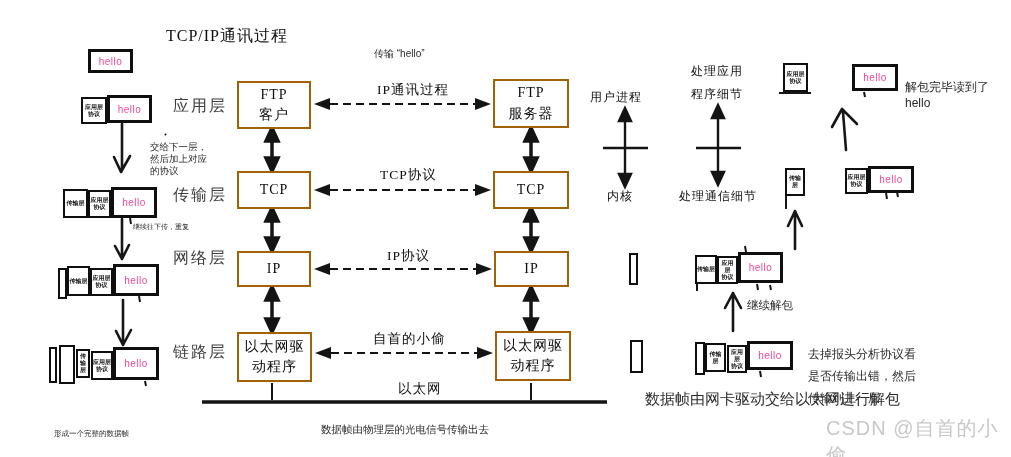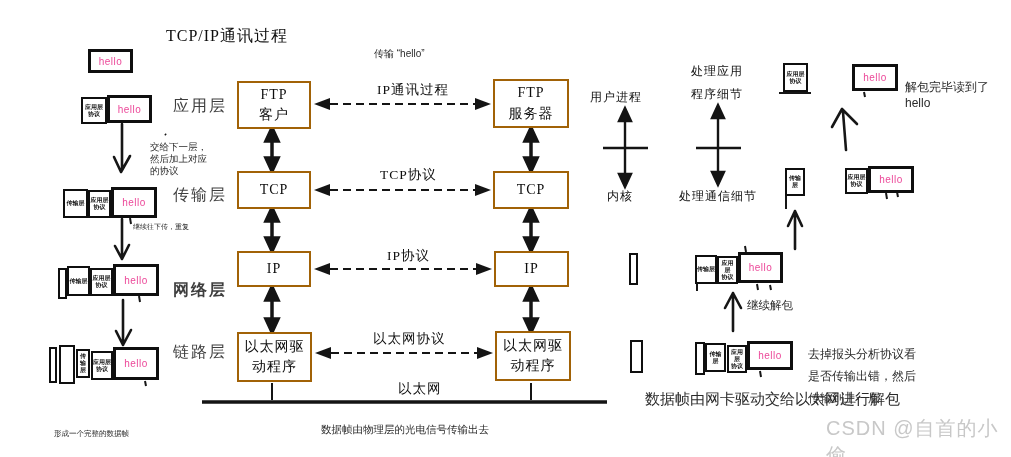--- a/index.html
+++ b/index.html
@@ -114,41 +114,41 @@
       <path d="M864 92 l1 5"></path>
         <path d="M165 134 l1 1"></path>
     </g>
   </svg>
 
   <div class="serif" style="left:166px;top:26px;font-size:16px;letter-spacing:1px;color:#0c0c0c;">TCP/IP通讯过程</div>
   <div class="note" style="left:374px;top:47px;font-size:10px;">传输 “hello”</div>
 
   <div class="layer serif" style="left:173px;top:96px;">应用层</div>
   <div class="layer serif" style="left:173px;top:185px;">传输层</div>
-  <div class="layer serif" style="left:173px;top:280px;font-weight:bold;">网络层</div>
+  <div class="layer serif" style="left:173px;top:248px;">网络层</div>
   <div class="layer serif" style="left:173px;top:342px;">链路层</div>
 
   <div class="mbox" style="left:237px;top:81px;width:74px;height:48px;">FTP
 客户</div>
   <div class="mbox" style="left:237px;top:171px;width:74px;height:38px;">TCP</div>
   <div class="mbox" style="left:237px;top:251px;width:74px;height:36px;">IP</div>
   <div class="mbox" style="left:237px;top:332px;width:75px;height:50px;">以太网驱
 动程序</div>
 
   <div class="mbox" style="left:493px;top:79px;width:76px;height:49px;">FTP
 服务器</div>
   <div class="mbox" style="left:493px;top:171px;width:76px;height:38px;">TCP</div>
   <div class="mbox" style="left:494px;top:251px;width:75px;height:36px;">IP</div>
   <div class="mbox" style="left:495px;top:331px;width:76px;height:50px;">以太网驱
 动程序</div>
 
   <div class="proto serif" style="left:377px;top:81px;">IP通讯过程</div>
   <div class="proto serif" style="left:380px;top:166px;">TCP协议</div>
   <div class="proto serif" style="left:387px;top:247px;">IP协议</div>
-  <div class="proto serif" style="left:373px;top:330px;">以太网协议</div>
+  <div class="proto serif" style="left:373px;top:330px;">自首的小偷</div>
   <div class="proto serif" style="left:384px;top:380px;margin-left:14px;">以太网</div>
 
   <div class="rlabel serif" style="left:590px;top:86px;">用户进程</div>
   <div class="rlabel serif" style="left:607px;top:185px;">内核</div>
   <div class="rlabel serif" style="left:691px;top:60px;">处理应用
 程序细节</div>
   <div class="rlabel serif" style="left:679px;top:185px;">处理通信细节</div>
 
   <div class="pk pk-hello" style="left:88px;top:49px;width:45px;height:24px;">hello</div>
 

